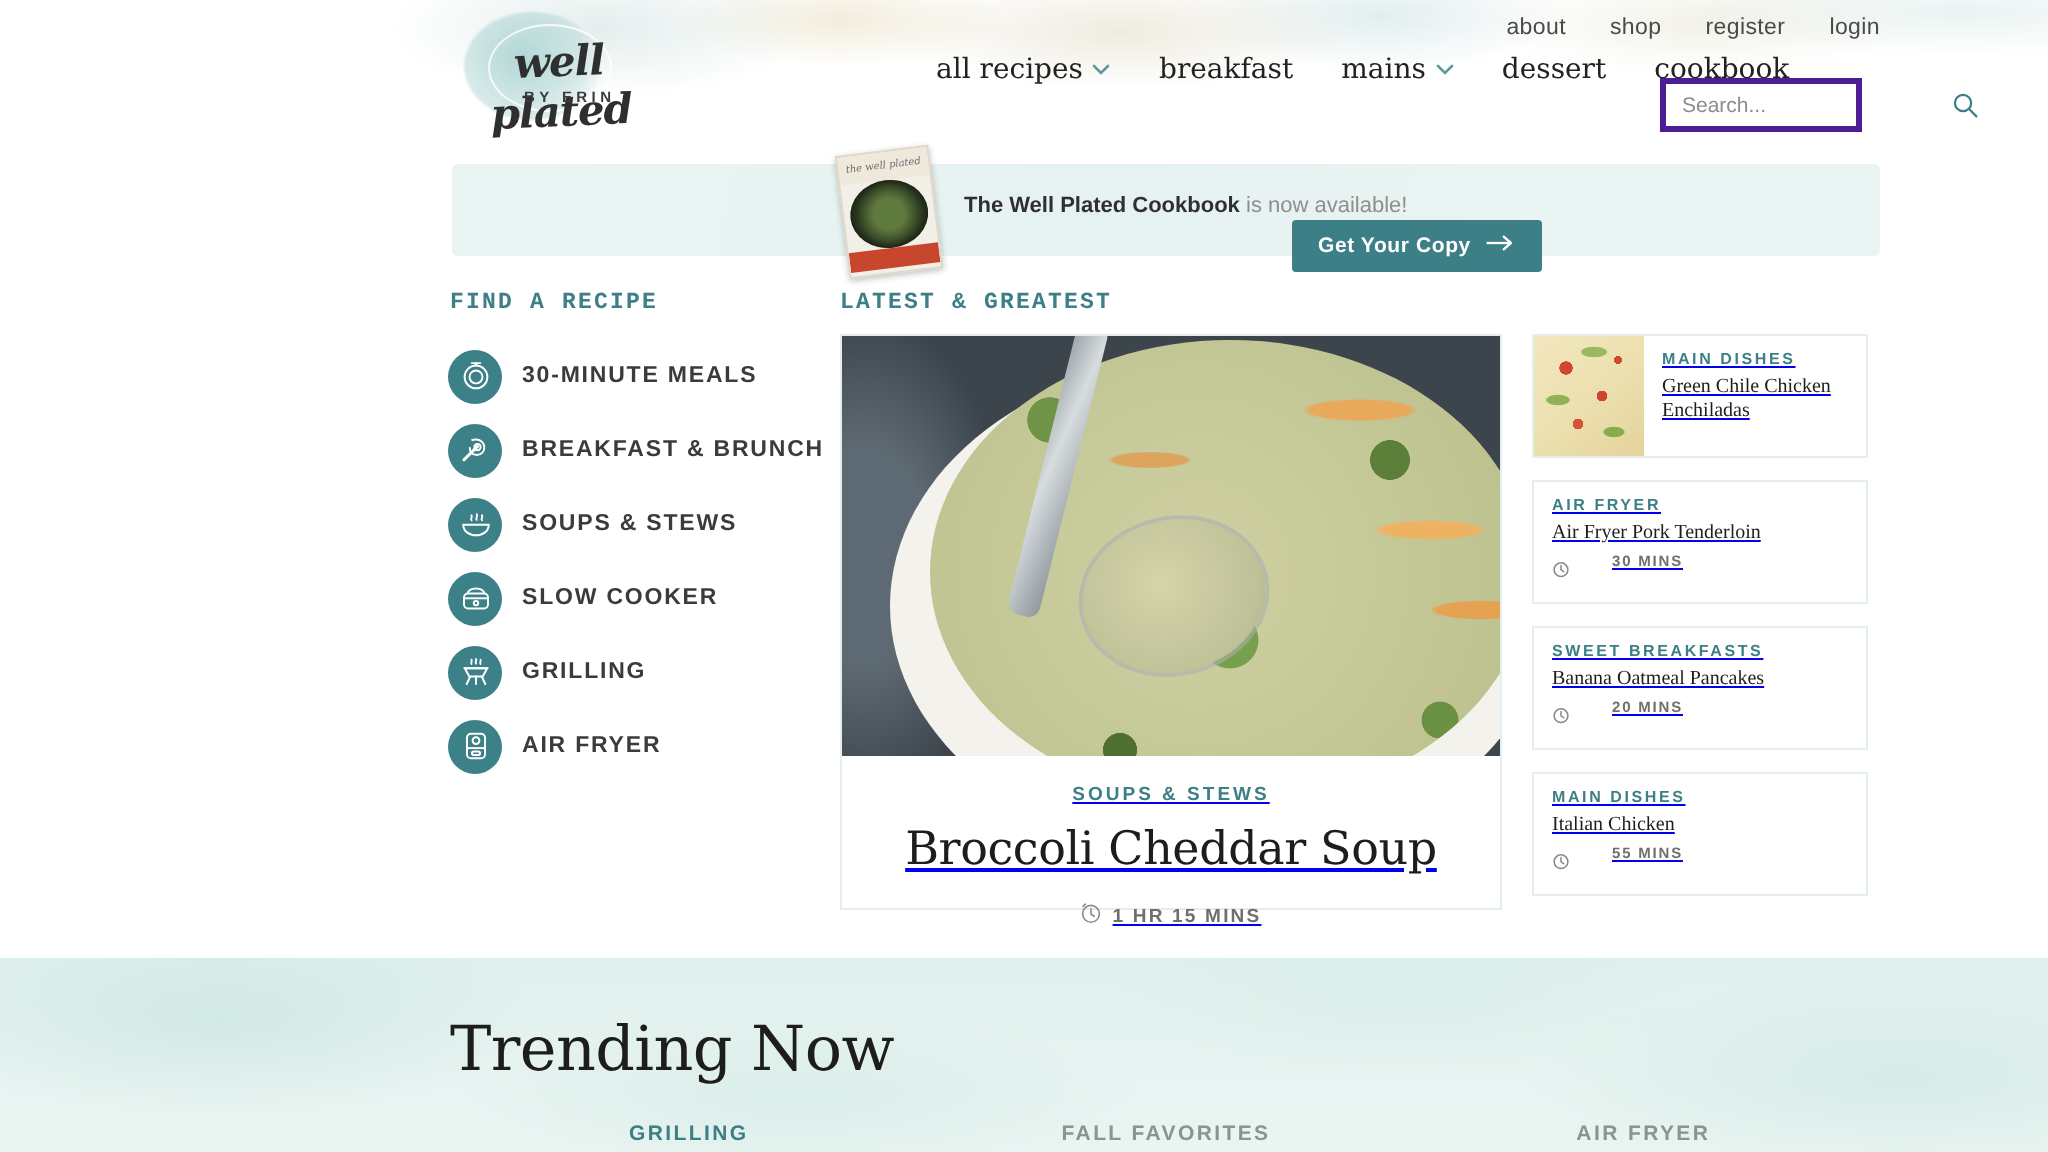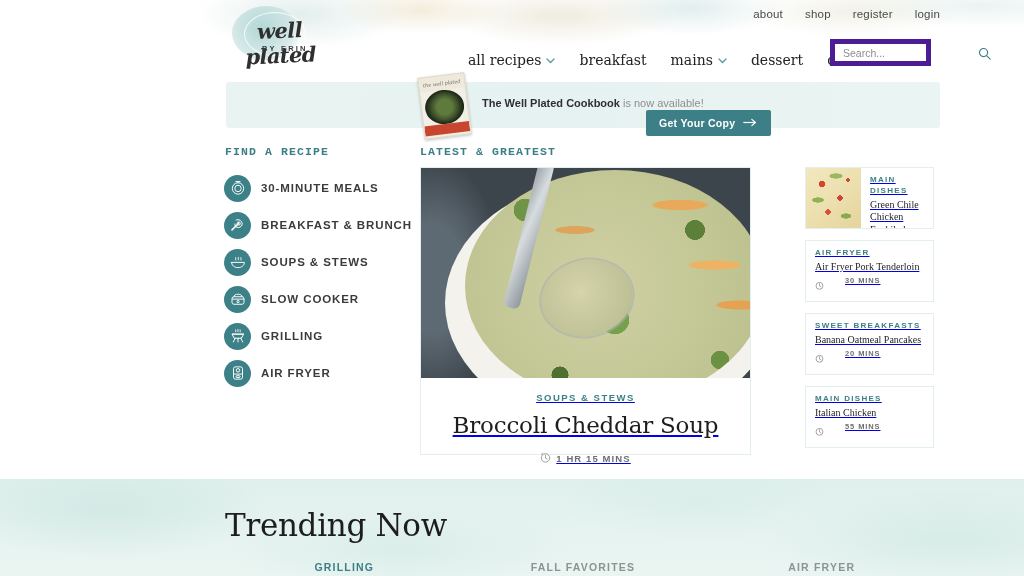--- a/index.html
+++ b/index.html
@@ -50,31 +50,31 @@
     font-family: "DejaVu Serif", serif; font-style: italic; font-weight: 700;
     font-size: 21px; color: #2f2f2f; letter-spacing: -.6px; text-align: center;
     transform: rotate(-2.5deg);
   }
   .logo-sub {
     position: absolute; left: 38px; top: 40px; width: 74px;
     font-size: 7.5px; font-weight: 700; letter-spacing: 2.2px; color: #3b3b3b; text-align: left;
   }
 
   
-  .main-nav { position: absolute; left: 468px; top: 52px; display: flex; gap: 24px; align-items: center; justify-content: space-between; }
+  .main-nav { position: absolute; left: 468px; top: 27px; display: flex; gap: 24px; align-items: center; justify-content: space-between; }
   .main-nav a {
     font-family: "DejaVu Serif", serif; font-size: 14px; color: #222; text-decoration: none;
     display: flex; align-items: center; gap: 5px;
   }
   .caret { color: #5c9a9d; font-size: 9px; line-height: 1; transform: translateY(1px); }
 
   
   .search-box {
     position: absolute; left: 830px; top: 39px; width: 101px; height: 27px;
-    border: 5px solid #4c1d95; background: #fff; display: flex; align-items: center; padding: 0 8px;
+    border: 3px solid #4c1d95; background: #fff; display: flex; align-items: center; padding: 0 8px;
   }
   .search-input {
     border: none; outline: none; flex: 1; font-size: 10.5px; color: #6e6e6e;
     font-family: "Liberation Sans", sans-serif; background: transparent;
   }
   .search-input::placeholder { color: #8d8d8d; }
   .search-ico { width: 13px; height: 13px; flex: 0 0 13px; }
 
   
   .banner {
@@ -172,21 +172,21 @@
     font-family: "DejaVu Serif", serif; font-size: 23px; font-weight: 400; color: #1d1d1d;
     margin-top: 9px; letter-spacing: -.2px;
   }
   .meta-row { display: flex; align-items: center; justify-content: center; gap: 5px; margin-top: 11px; }
   .meta-text { font-size: 9.5px; font-weight: 700; letter-spacing: 1.1px; color: #6f6f6f; }
 
   
   .side-cards { position: absolute; left: 766px; top: 167px; width: 168px; }
   .side-card {
     background: #fff; border: 1px solid #e2efee; height: 62px; margin-bottom: 11px;
-    display: flex; align-items: stretch; overflow: hidden; cursor: pointer; margin-left: 39px;
+    display: flex; align-items: stretch; overflow: hidden; cursor: pointer;
   }
   .side-card.has-thumb { height: 62px; }
   .thumb {
     width: 55px; flex: 0 0 55px; position: relative; overflow: hidden;
     background:
       radial-gradient(circle 5px at 16px 16px, #d4452f 0 65%, transparent 68%),
       radial-gradient(circle 4px at 34px 30px, #cf4430 0 65%, transparent 68%),
       radial-gradient(circle 4px at 22px 44px, #d8503a 0 65%, transparent 68%),
       radial-gradient(circle 3px at 42px 12px, #cf4a33 0 65%, transparent 68%),
       radial-gradient(ellipse 9px 4px at 12px 32px, #8fb254 0 60%, transparent 70%),

